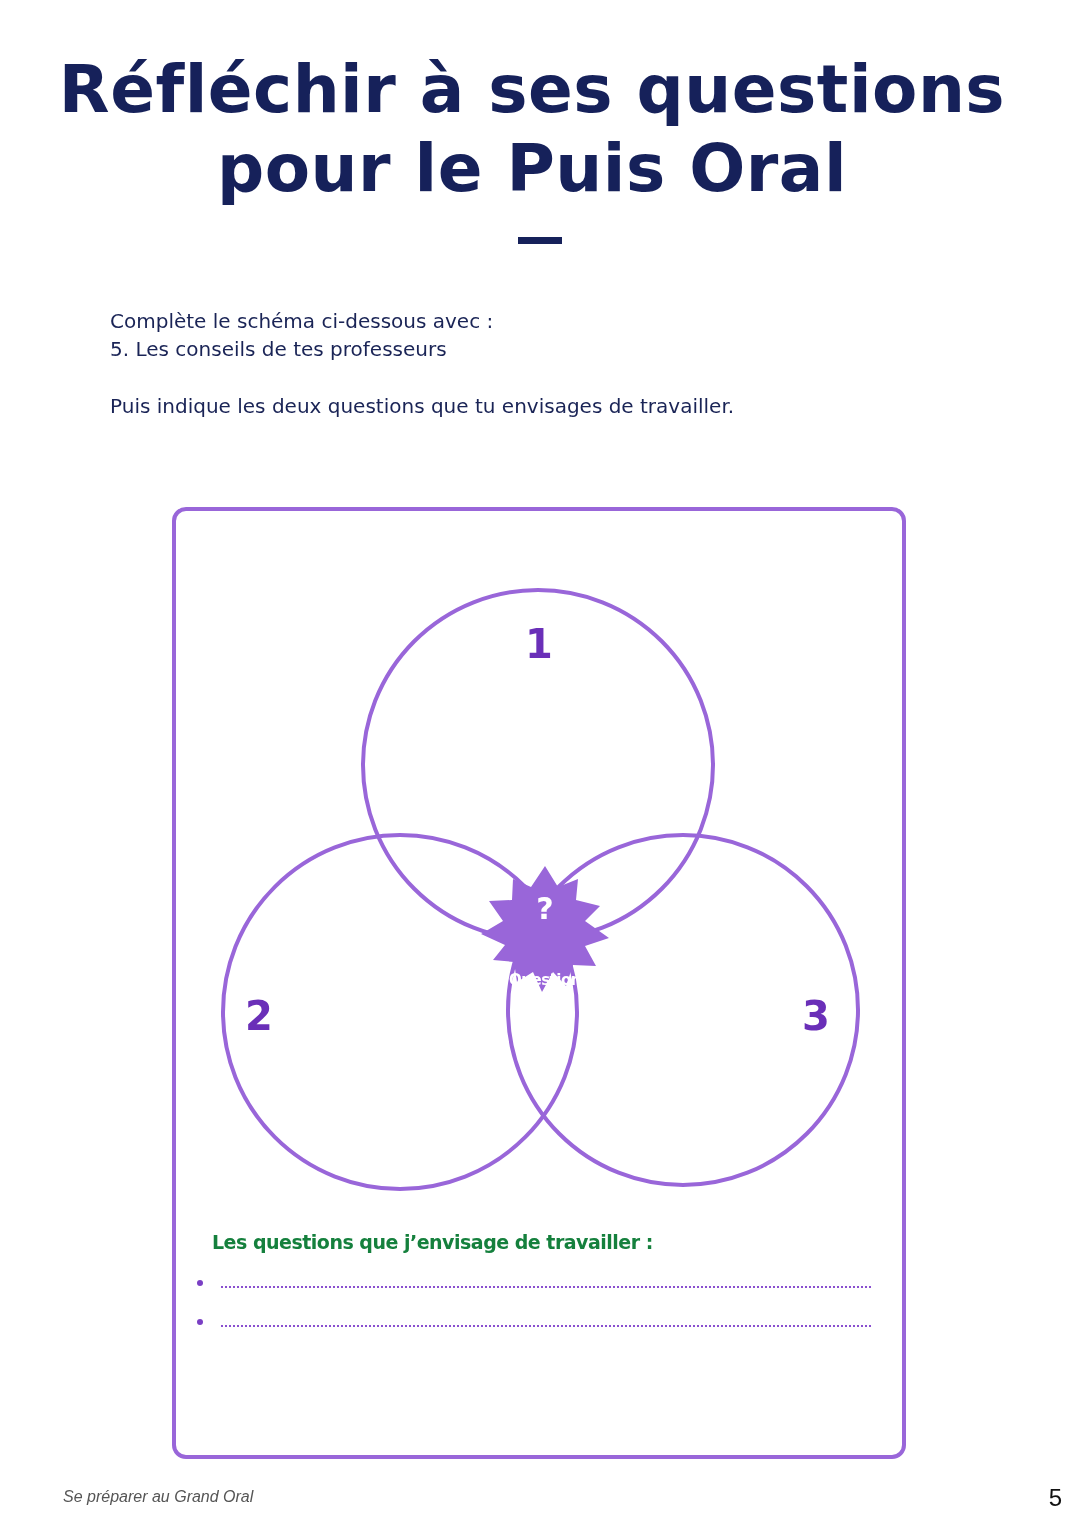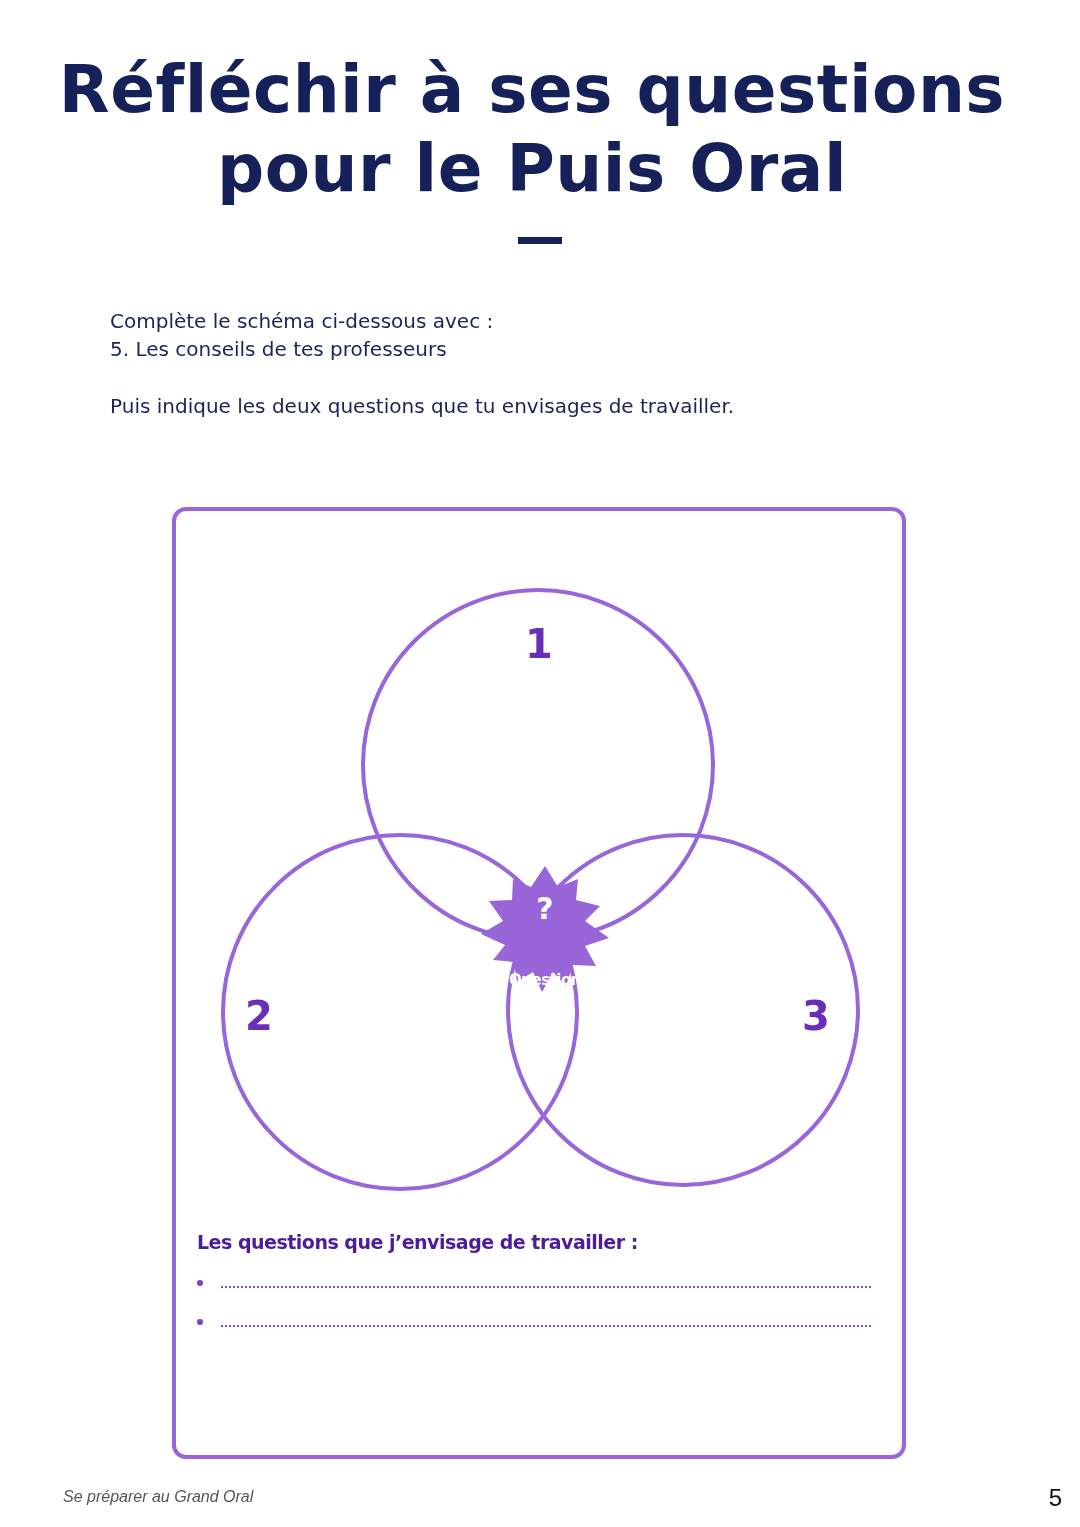--- a/index.html
+++ b/index.html
@@ -7,21 +7,21 @@
   .title { position:absolute; left:0; top:50px; width:1024px; text-align:center; color:#16215a; font-family:"DejaVu Sans", sans-serif; font-weight:bold; font-size:66px; line-height:79px; letter-spacing:0.5px;padding-left:20px; }
   .title div { white-space:nowrap; }
   .dash { position:absolute; left:518px; top:237px; width:44px; height:7px; background:#16215a; }
   .instructions { position:absolute; left:110px; top:307px; color:#1a2456; font-family:"DejaVu Sans", sans-serif; font-size:20px; line-height:28.3px; }
   .instructions .line { white-space:nowrap; }
   .instructions .gap { height:28px; }
   .box { position:absolute; left:172px; top:507px; width:726px; height:944px; border:4px solid #9966d9; border-radius:14px; box-sizing:content-box; }
   svg.venn { position:absolute; left:0; top:0; }
   .num { position:absolute; color:#6a2fb8; font-family:"DejaVu Sans", sans-serif; font-weight:bold; font-size:40px; line-height:40px; }
   .star-label { position:absolute; color:#ffffff; font-family:"DejaVu Sans", sans-serif; font-weight:bold; text-align:center; }
-  .q-heading { position:absolute; left:197px; top:1231px; color:#4c1d95; font-family:"DejaVu Sans", sans-serif; font-weight:bold; font-size:19px; letter-spacing:-0.5px; white-space:nowrap; }
+  .q-heading { position:absolute; left:212px; top:1231px; color:#15803d; font-family:"DejaVu Sans", sans-serif; font-weight:bold; font-size:19px; letter-spacing:-0.5px; white-space:nowrap; }
   .answer { position:absolute; left:197px; height:22px; width:675px; }
   .answer .bullet { position:absolute; left:0; top:4px; width:6px; height:6px; border-radius:50%; background:#7a3fc4; }
   .answer .dots { position:absolute; left:24px; top:10px; width:650px; border-bottom:2px dotted #8a4fd0; }
   .footer-left { position:absolute; left:63px; top:1488px; color:#555; font-style:italic; font-size:16px; }
   .footer-right { position:absolute; right:18px; top:1484px; color:#111; font-size:24px; }
 </style>
 </head>
 <body>
 
 <div class="title">

